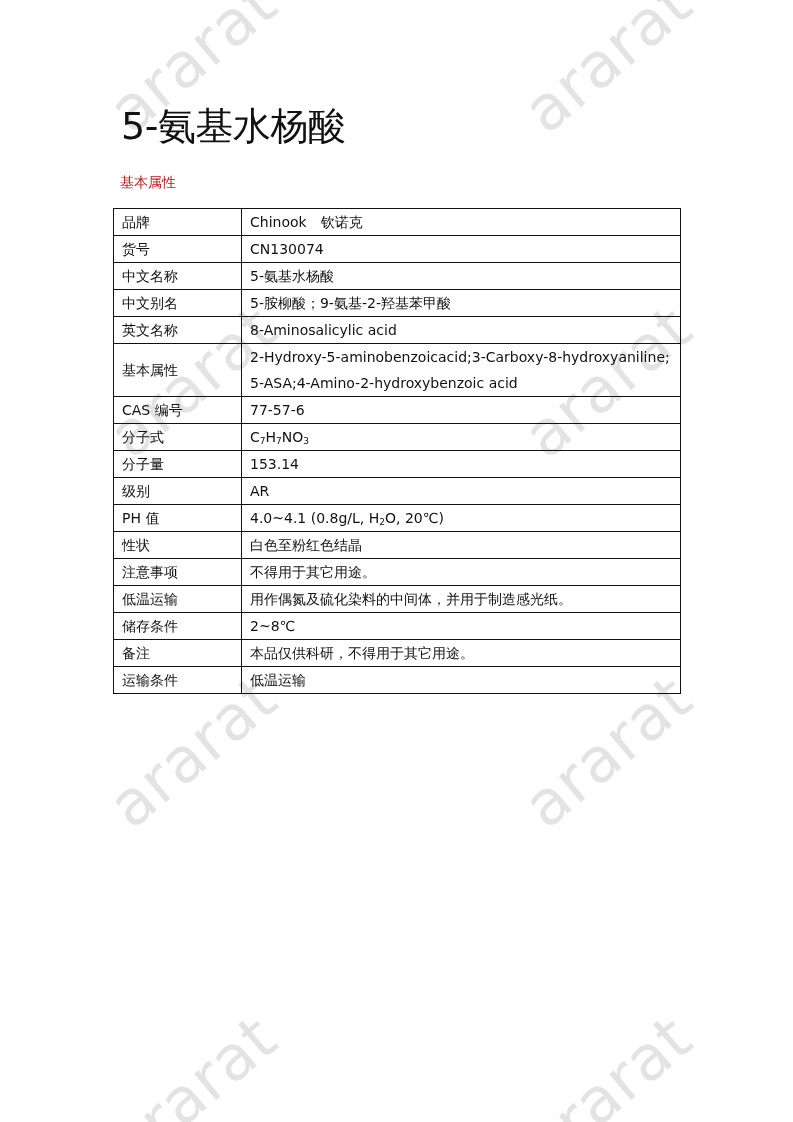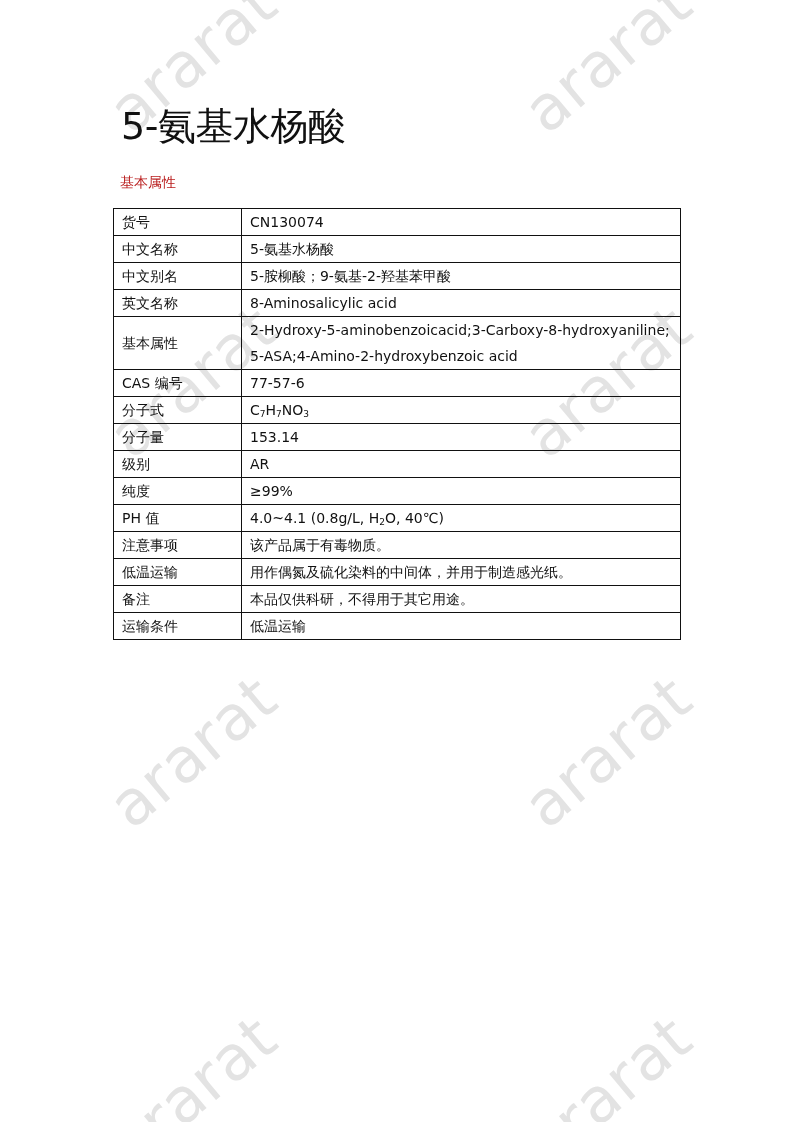--- a/index.html
+++ b/index.html
@@ -58,20 +58,24 @@
 <div class="watermark" style="left:510px; top:715px;">ararat</div>
 <div class="watermark" style="left:95px; top:1055px;">ararat</div>
 <div class="watermark" style="left:510px; top:1055px;">ararat</div>
 
 <h1 class="page-title">5-氨基水杨酸</h1>
 <div class="section-label">基本属性</div>
 
 <table class="props">
   <tbody>
     <tr>
+      <td class="key">品牌</td>
+      <td class="val">Chinook　钦诺克</td>
+    </tr>
+    <tr>
       <td class="key">货号</td>
       <td class="val">CN130074</td>
     </tr>
     <tr>
       <td class="key">中文名称</td>
       <td class="val">5-氨基水杨酸</td>
     </tr>
     <tr>
       <td class="key">中文别名</td>
       <td class="val">5-胺柳酸；9-氨基-2-羟基苯甲酸</td>
@@ -97,34 +101,38 @@
     </tr>
     <tr>
       <td class="key">分子量</td>
       <td class="val">153.14</td>
     </tr>
     <tr>
       <td class="key">级别</td>
       <td class="val">AR</td>
     </tr>
     <tr>
-      <td class="key">纯度</td>
-      <td class="val">≥99%</td>
+      <td class="key">PH 值</td>
+      <td class="val"><span>4.0~4.1 (0.8g/L, H</span><sub>2</sub><span>O, 20℃)</span></td>
     </tr>
     <tr>
-      <td class="key">PH 值</td>
-      <td class="val"><span>4.0~4.1 (0.8g/L, H</span><sub>2</sub><span>O, 40℃)</span></td>
+      <td class="key">性状</td>
+      <td class="val">白色至粉红色结晶</td>
     </tr>
     <tr>
       <td class="key">注意事项</td>
-      <td class="val">该产品属于有毒物质。</td>
+      <td class="val">不得用于其它用途。</td>
     </tr>
     <tr>
       <td class="key">低温运输</td>
       <td class="val">用作偶氮及硫化染料的中间体，并用于制造感光纸。</td>
+    </tr>
+    <tr>
+      <td class="key">储存条件</td>
+      <td class="val">2~8℃</td>
     </tr>
     <tr>
       <td class="key">备注</td>
       <td class="val">本品仅供科研，不得用于其它用途。</td>
     </tr>
     <tr>
       <td class="key">运输条件</td>
       <td class="val">低温运输</td>
     </tr>
   </tbody>

